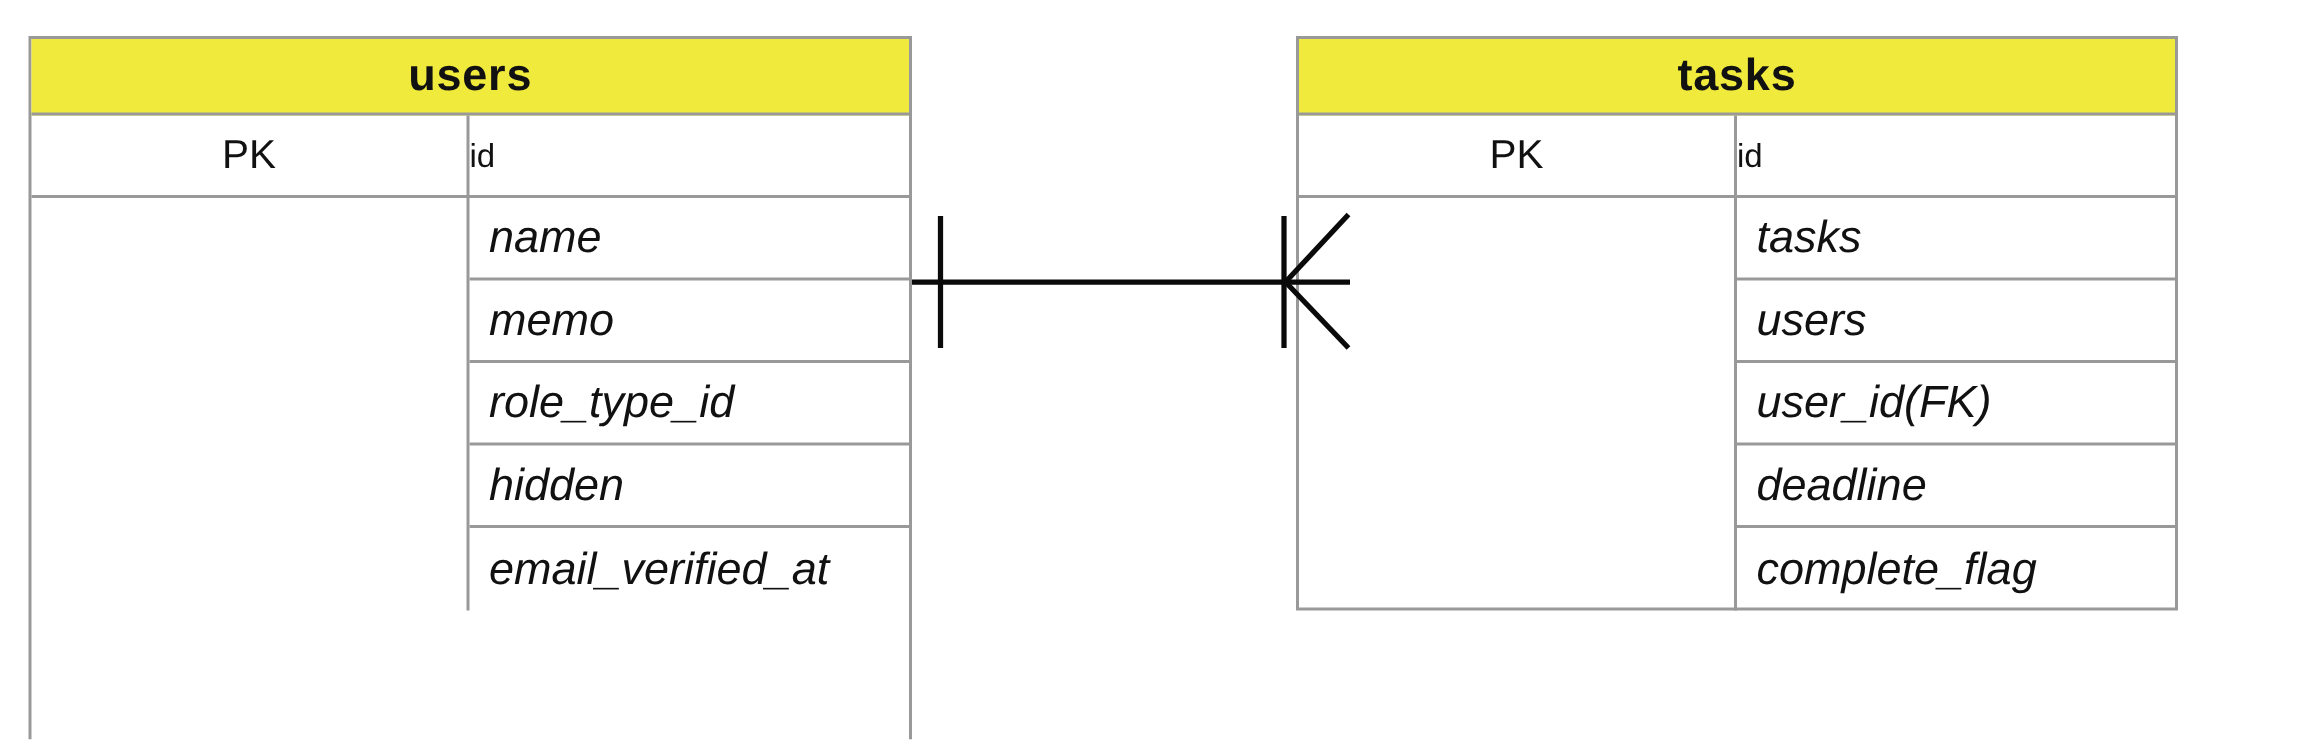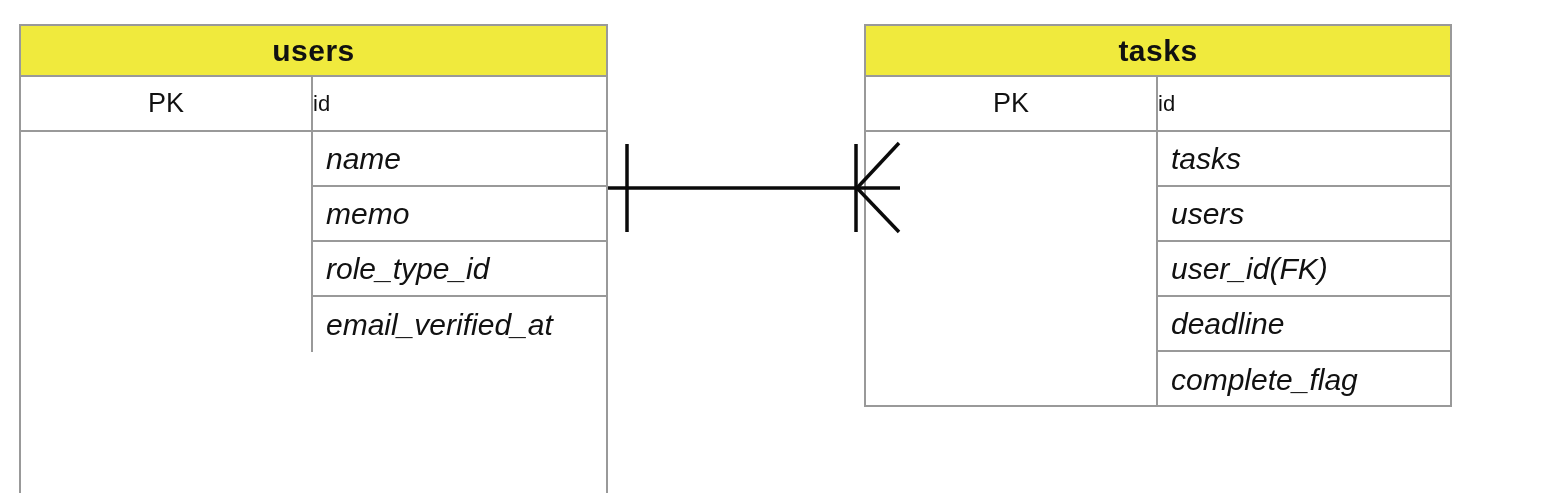--- a/index.html
+++ b/index.html
@@ -105,20 +105,21 @@
     <div class="pk-row">
       <div class="pk-cell">PK</div>
       <div class="pk-field-cell">id</div>
     </div>
     <div class="entity-body">
       <div class="key-col"></div>
       <div class="field-col">
         <div class="field-row">name</div>
         <div class="field-row">memo</div>
         <div class="field-row">role_type_id</div>
+        <div class="field-row">hidden</div>
         <div class="field-row">email_verified_at</div>
       </div>
     </div>
   </div>
 
   <div class="entity" id="tasks-entity">
     <div class="entity-header">
       <span>tasks</span>
     </div>
     <div class="pk-row">

